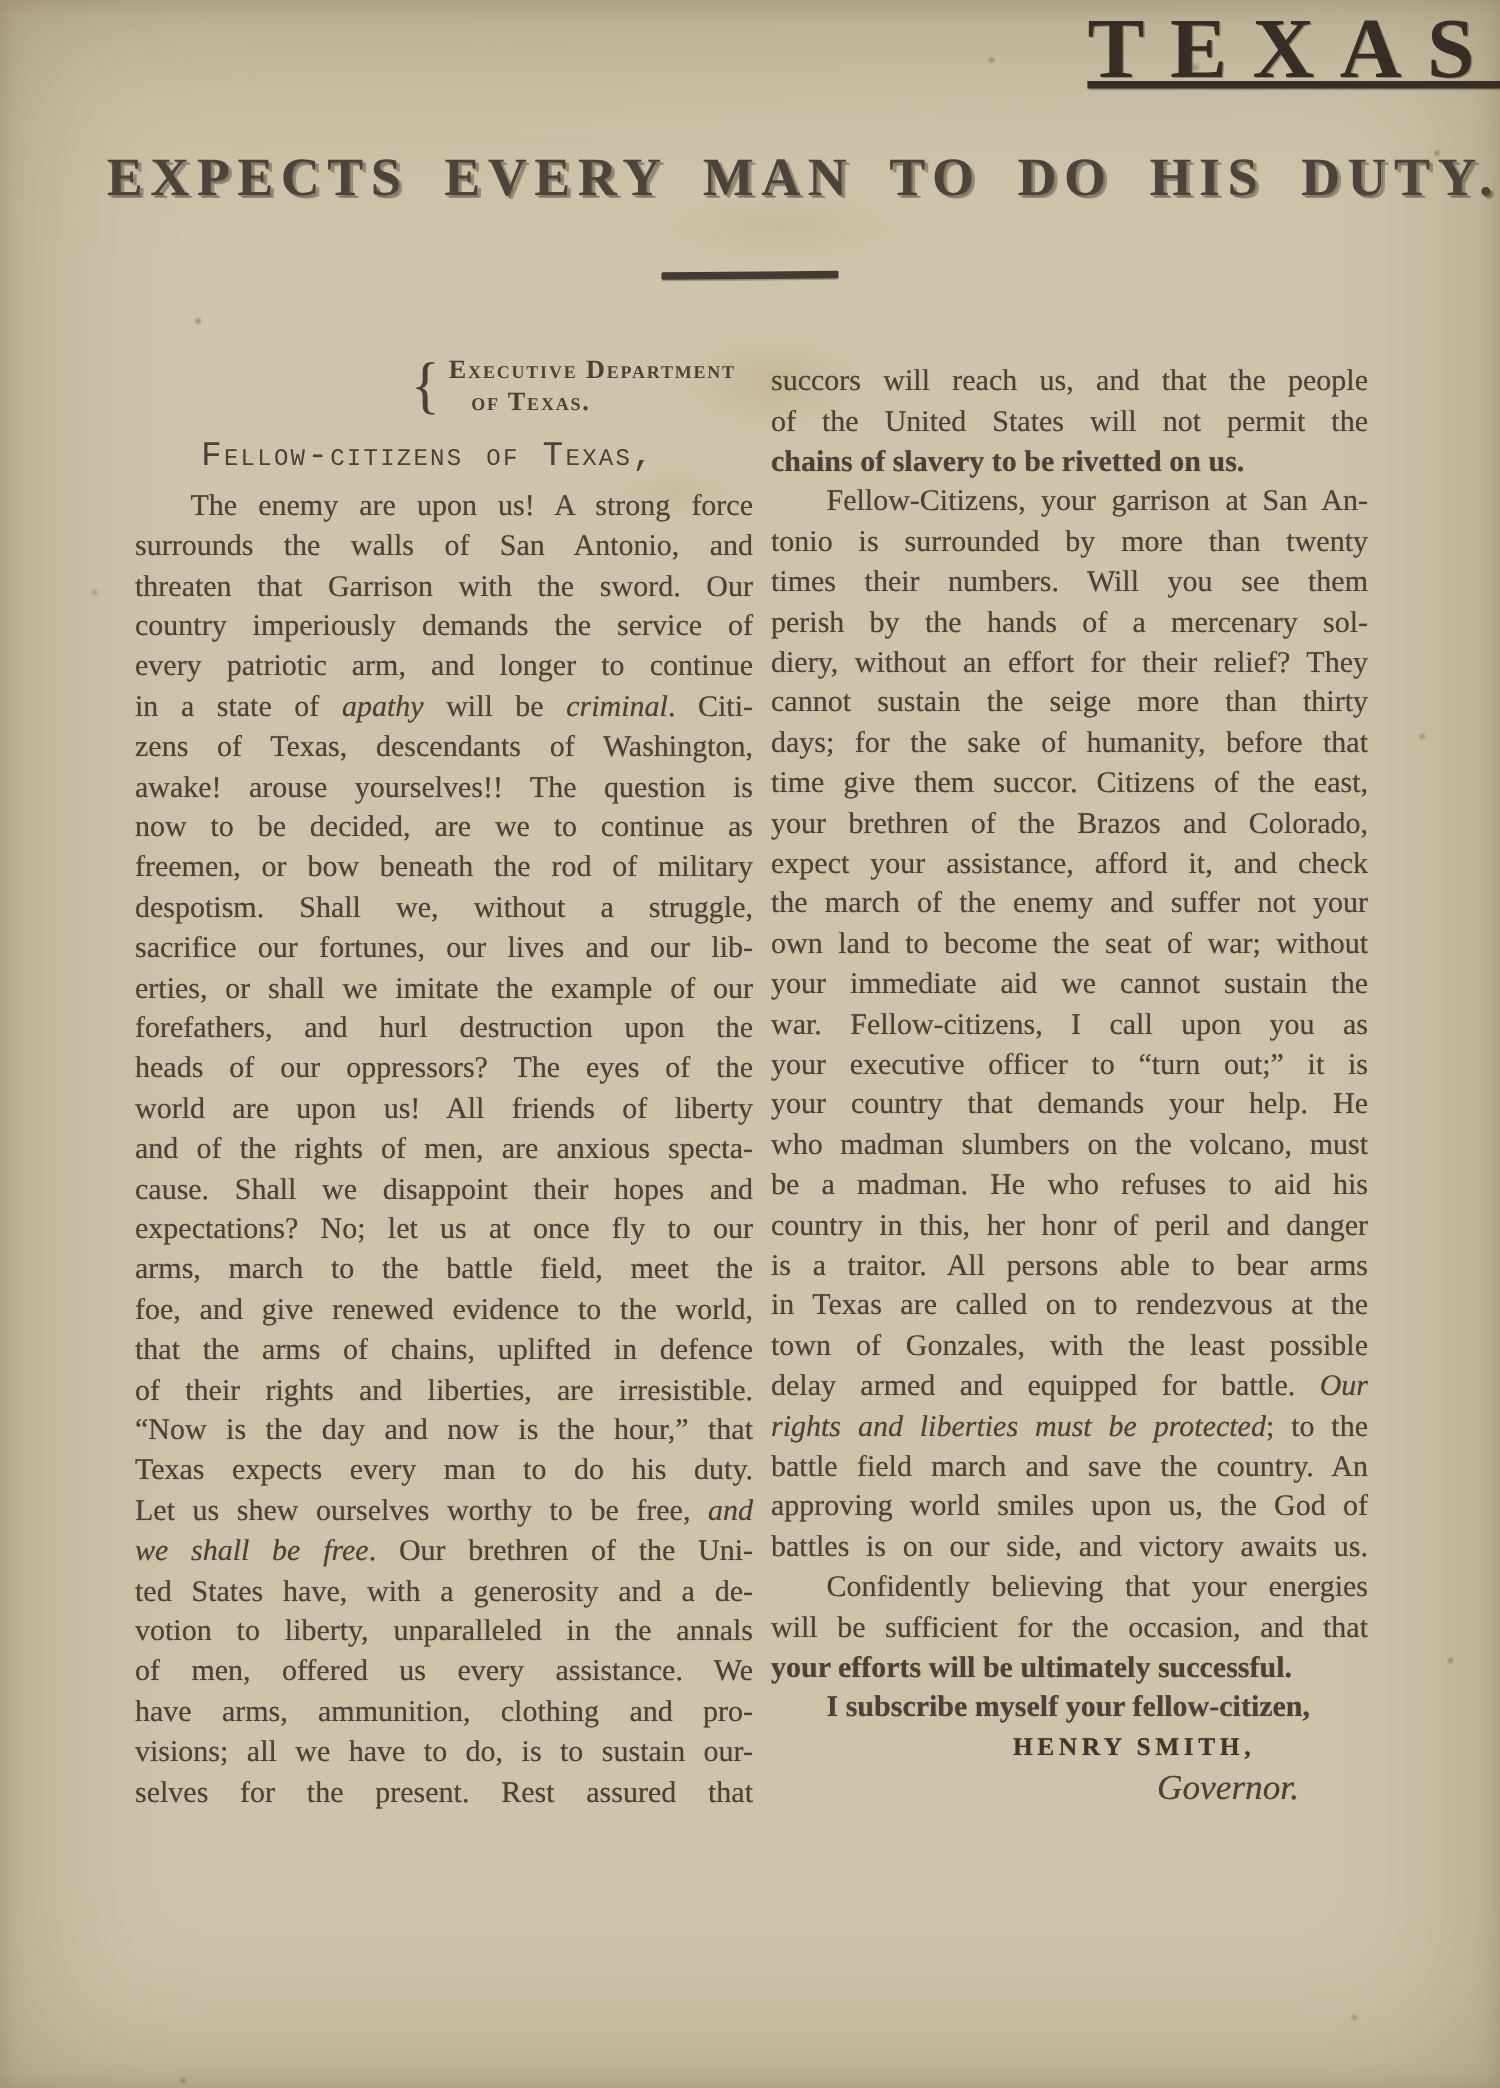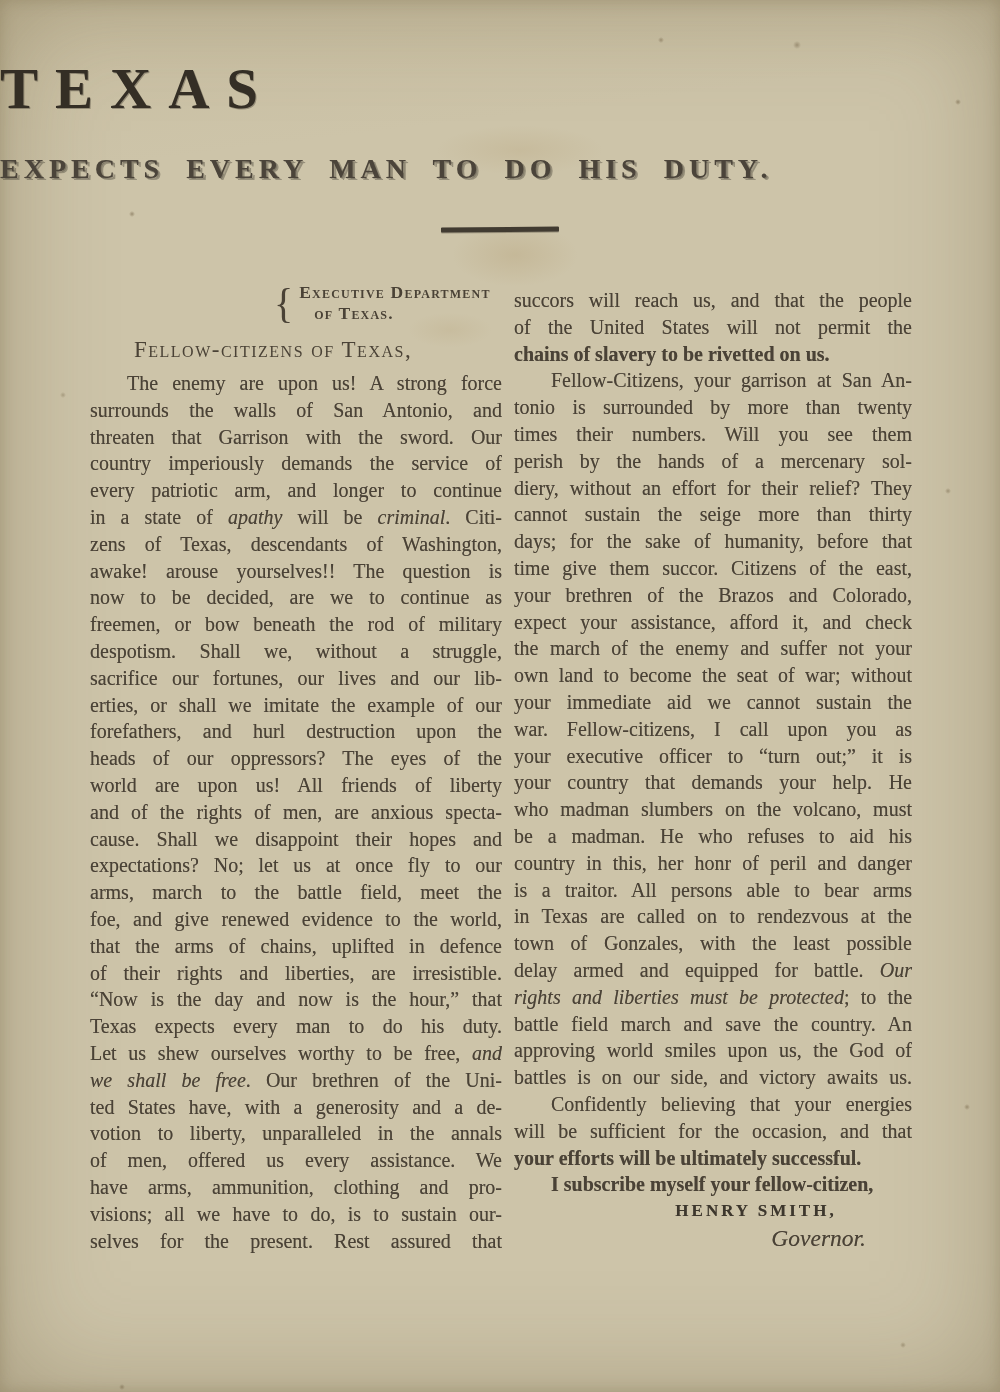--- a/index.html
+++ b/index.html
@@ -24,32 +24,32 @@
       radial-gradient(circle 2px at 122px 1387px,rgba(90,72,44,.40), transparent 3px),
       radial-gradient(circle 2px at 967px 1107px,rgba(90,72,44,.40), transparent 3px),
       radial-gradient(ellipse 90px 45px at 515px 255px, rgba(155,122,66,.16), transparent 70%),
       radial-gradient(ellipse 120px 35px at 520px 150px, rgba(155,122,66,.12), transparent 70%),
       radial-gradient(ellipse 60px 25px at 450px 330px, rgba(155,122,66,.10), transparent 70%),
       linear-gradient(173deg, rgba(168,150,105,.10) 0%, rgba(168,150,105,0) 12%),
       linear-gradient(#cdc4a9,#cdc4a9);
     box-shadow: inset 0 0 110px rgba(105,90,55,.38), inset 0 0 16px rgba(105,90,55,.28);
   }
   .title{
-    padding-top:56px;
-    text-align:left;
+    text-align:right;
     font-size:57px;
     font-weight:bold;
     letter-spacing:17px;
     color:#342e25;
     text-shadow:1px 1px 0 rgba(52,46,37,.35);
+    text-decoration:underline;
   }
   .subtitle{
     margin-top:32px;
-    text-align:left;
-    font-size:28px;
+    text-align:right;
+    font-size:36px;
     font-weight:bold;
     letter-spacing:5px;
     word-spacing:10px;
     color:#4b443a;
     text-shadow:2.5px 2px 0 rgba(75,68,58,.42), 1px 1px 0 rgba(75,68,58,.3);
   }
   .rule{
     width:118px;height:5px;
     margin:42px auto 0;
     background:#413b31;
@@ -87,20 +87,21 @@
     color:#4a4236;
   }
   .dl2{padding-left:15px;}
   .salutation{
     margin-top:13px;
     margin-left:44px;
     margin-bottom:7px;
     font-variant-caps:small-caps;
     font-size:23px;
     letter-spacing:1.5px;
+    font-family:Liberation Mono, monospace;
   }
   .lines{font-size:20px;line-height:26.8px;}
   .line{
     text-align:justify;
     text-align-last:justify;
     text-shadow:0 0 .6px rgba(74,66,54,.55);
   }
   .line.nojust{text-align:center;text-align-last:left;font-weight:bold;}
   .line.ind{text-indent:37px;}
   .line.sig{

